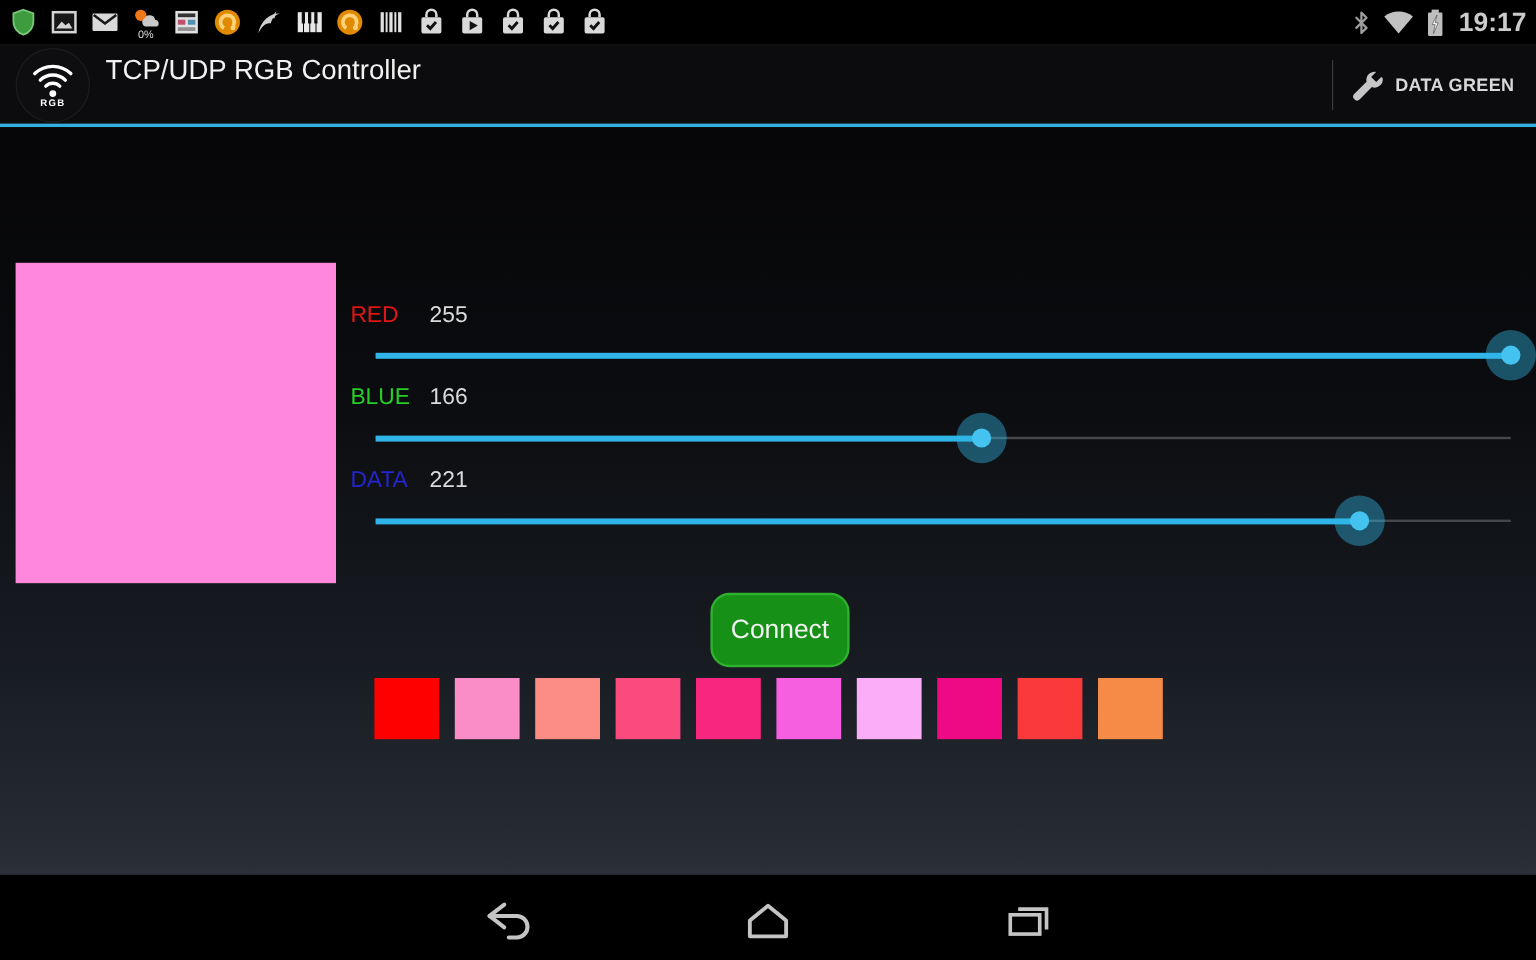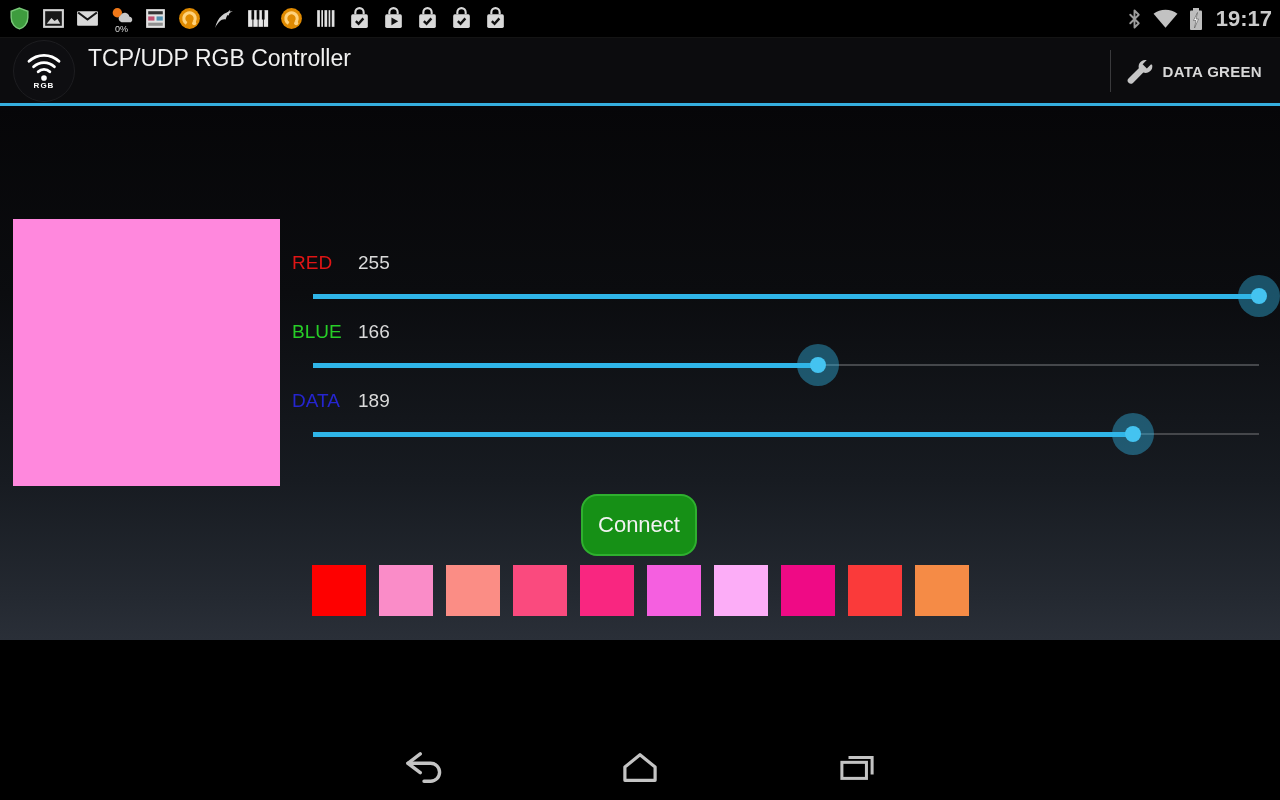--- a/index.html
+++ b/index.html
@@ -28,21 +28,21 @@
   .titles{position:absolute;left:88px;top:6px;}
   .app-title{font-size:23px;color:#f1f1f1;line-height:28px;}
   .app-subtitle{font-size:16px;color:#cfcfcf;line-height:22px;}
   .bar-actions{position:absolute;right:4px;top:0;height:66px;display:flex;align-items:center;}
   .bar-action{display:flex;align-items:center;gap:8px;padding:0 14px;height:100%;cursor:pointer;}
   .bar-action-label{font-size:15px;font-weight:bold;color:#d8d8d8;letter-spacing:.3px;}
   .bar-divider{width:1px;height:42px;background:#3a3a3c;}
   .accent-line{position:absolute;left:0;top:103px;width:1280px;height:3px;}
 
   
-  .content{position:absolute;left:0;top:106px;width:1280px;height:534px;
+  .content{position:absolute;left:0;top:106px;width:1280px;height:623px;
            background:linear-gradient(180deg,#060608 0%,#0b0c0f 35%,#171b21 70%,#242931 92%,#2a2f38 100%);}
   .preview{position:absolute;left:13px;top:113px;width:267px;height:267px;}
 
   .slider-row{position:absolute;left:292px;width:988px;height:70px;}
   .slider-head{position:absolute;left:0;top:0;height:24px;font-size:19px;}
   .slider-label{position:absolute;left:0;top:0;white-space:nowrap;}
   .slider-value{position:absolute;left:66px;top:0;color:#dadada;}
   .slider-track{position:absolute;left:0;top:23px;width:988px;height:42px;cursor:pointer;}
   .track-rest{position:absolute;left:21px;top:20px;width:946px;height:2px;background:#45474b;}
   .track-fill{position:absolute;left:21px;top:19px;height:5px;background:#2FB5E8;}
@@ -254,32 +254,32 @@
         <div class="track-fill" style="width: 504.533px; background: rgb(47, 181, 232);"></div>
         <div class="thumb" style="left: 504.533px;">
             <div class="thumb-dot"></div>
           </div>
       </div>
     </div>
 
     <div class="slider-row" style="top:284px">
       <div class="slider-head">
         <span class="slider-label" style="color: rgb(37, 37, 207);">DATA</span>
-        <span class="slider-value">189</span>
+        <span class="slider-value">221</span>
       </div>
       <div class="slider-track">
         <div class="track-rest"></div>
         <div class="track-fill" style="width: 819.867px; background: rgb(47, 181, 232);"></div>
         <div class="thumb" style="left: 819.867px;">
             <div class="thumb-dot"></div>
           </div>
       </div>
     </div>
 
-    <div class="connect-btn" id="connect-btn" style="background: rgb(22, 144, 22); border-color: rgb(47, 176, 47);">Connect</div>
+    <div class="connect-btn" id="connect-btn" style="background: rgb(22, 144, 22); border-color: rgb(47, 176, 47); margin-left: 11px;">Connect</div>
 
     <div class="swatch-row" id="swatch-row">
         <div class="swatch" style="background: rgb(254, 0, 0);"></div>
         <div class="swatch" style="background: rgb(250, 140, 200);"></div>
         <div class="swatch" style="background: rgb(251, 141, 133);"></div>
         <div class="swatch" style="background: rgb(250, 74, 126);"></div>
         <div class="swatch" style="background: rgb(249, 38, 128);"></div>
         <div class="swatch" style="background: rgb(245, 95, 224);"></div>
         <div class="swatch" style="background: rgb(252, 173, 247);"></div>
         <div class="swatch" style="background: rgb(239, 10, 133);"></div>

